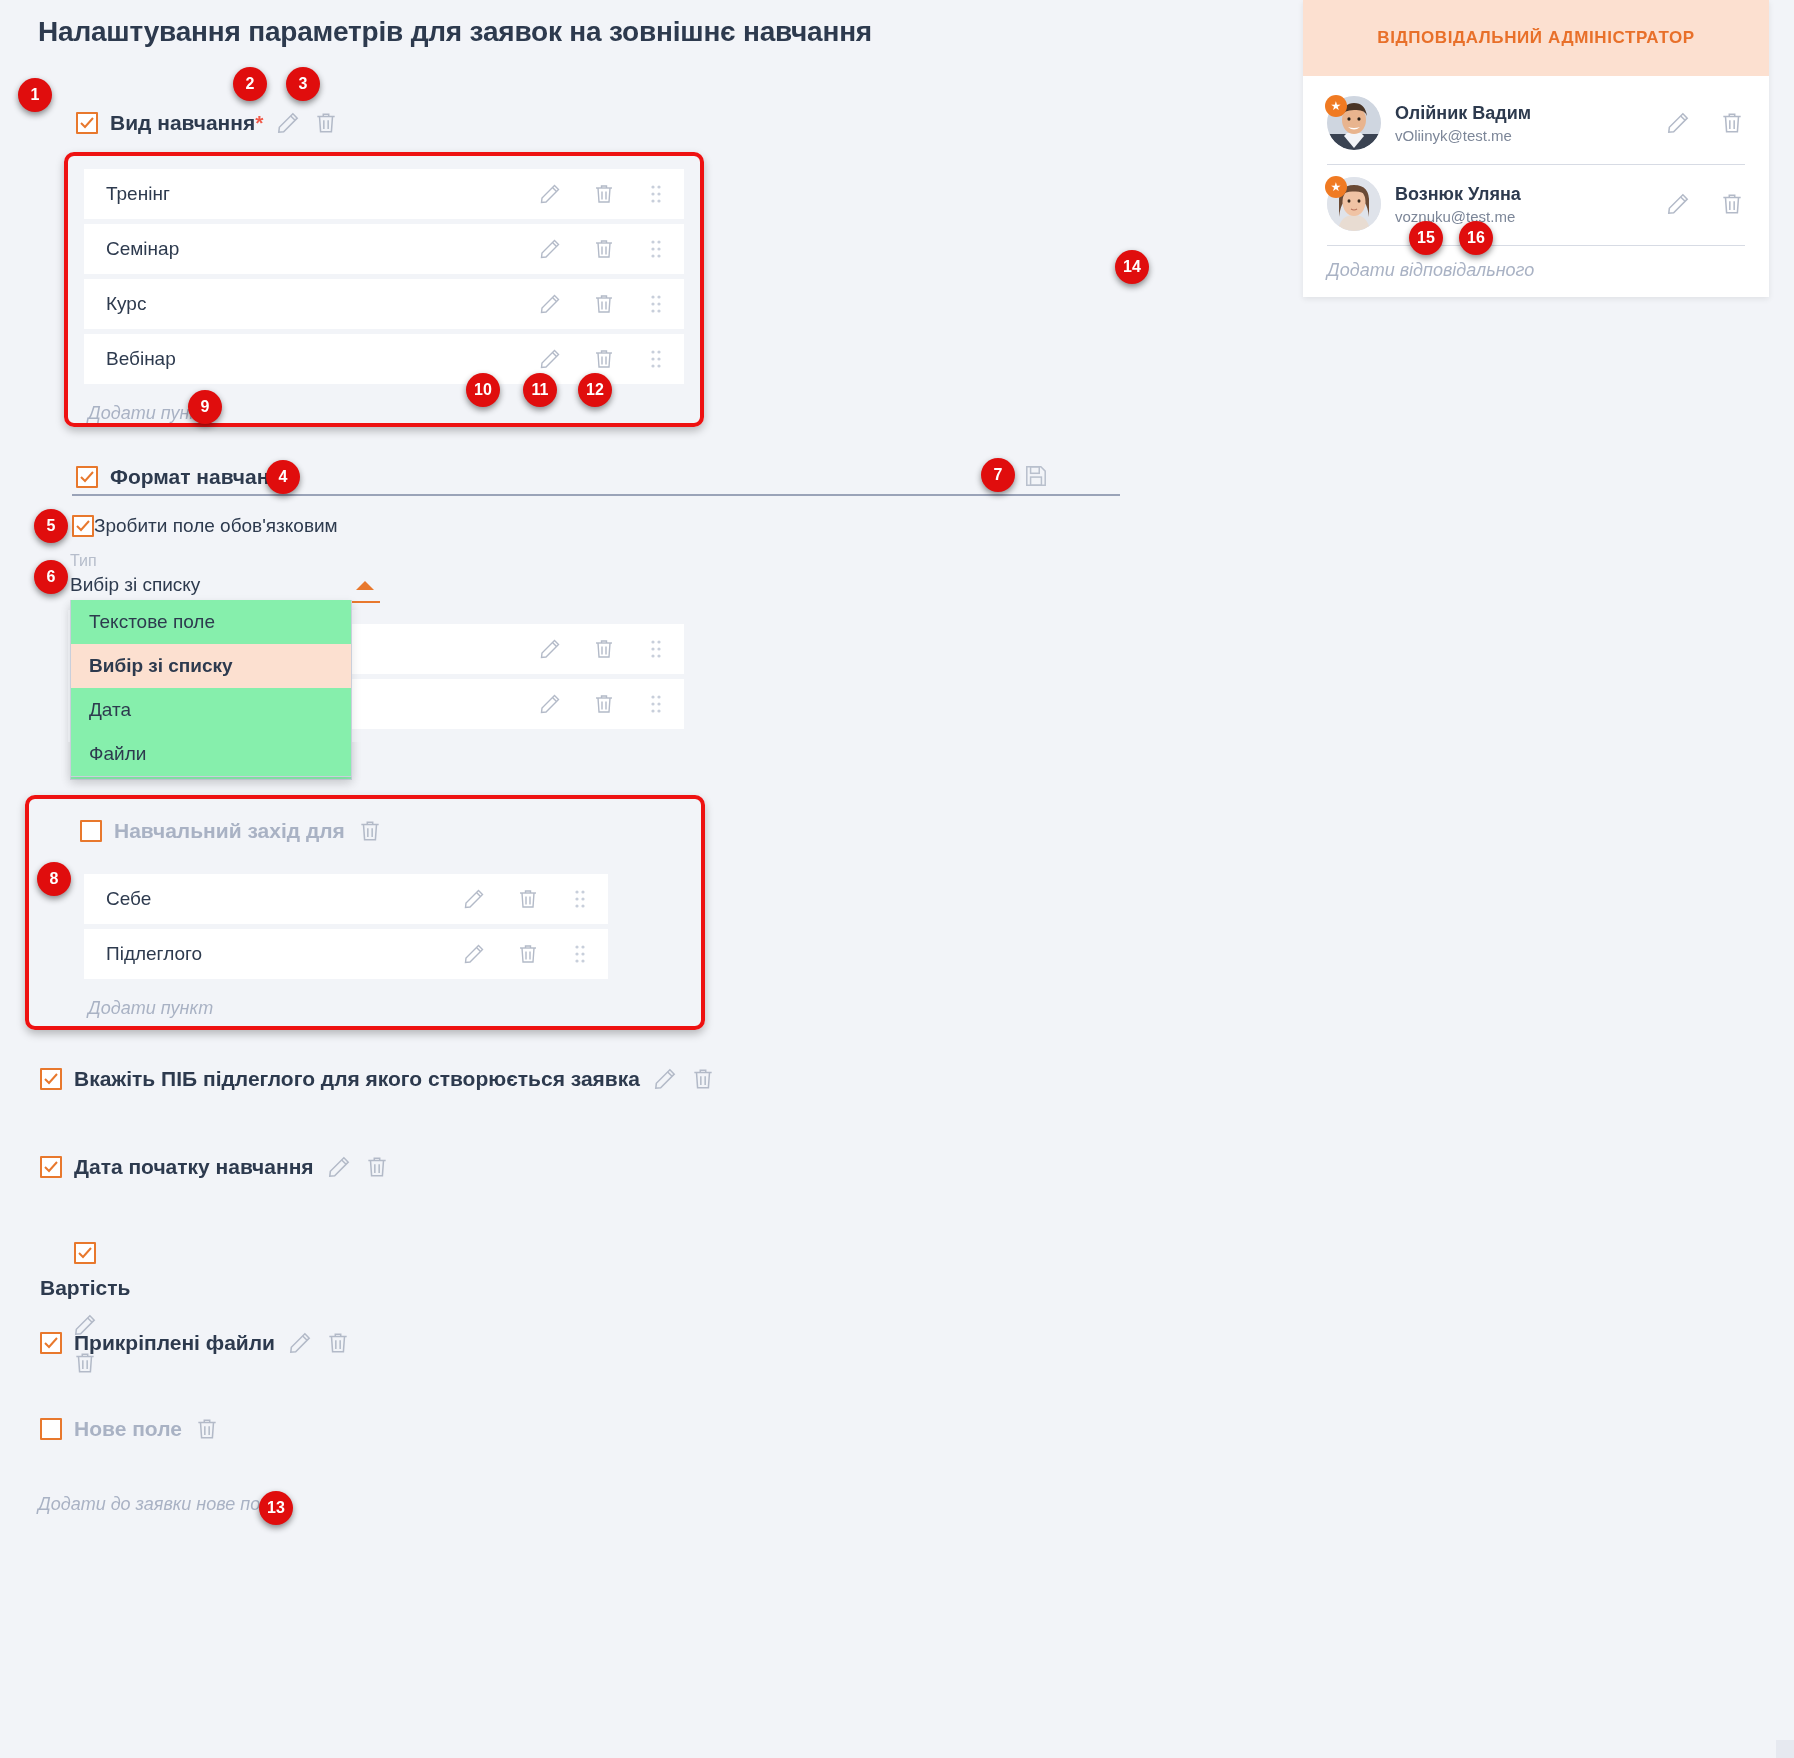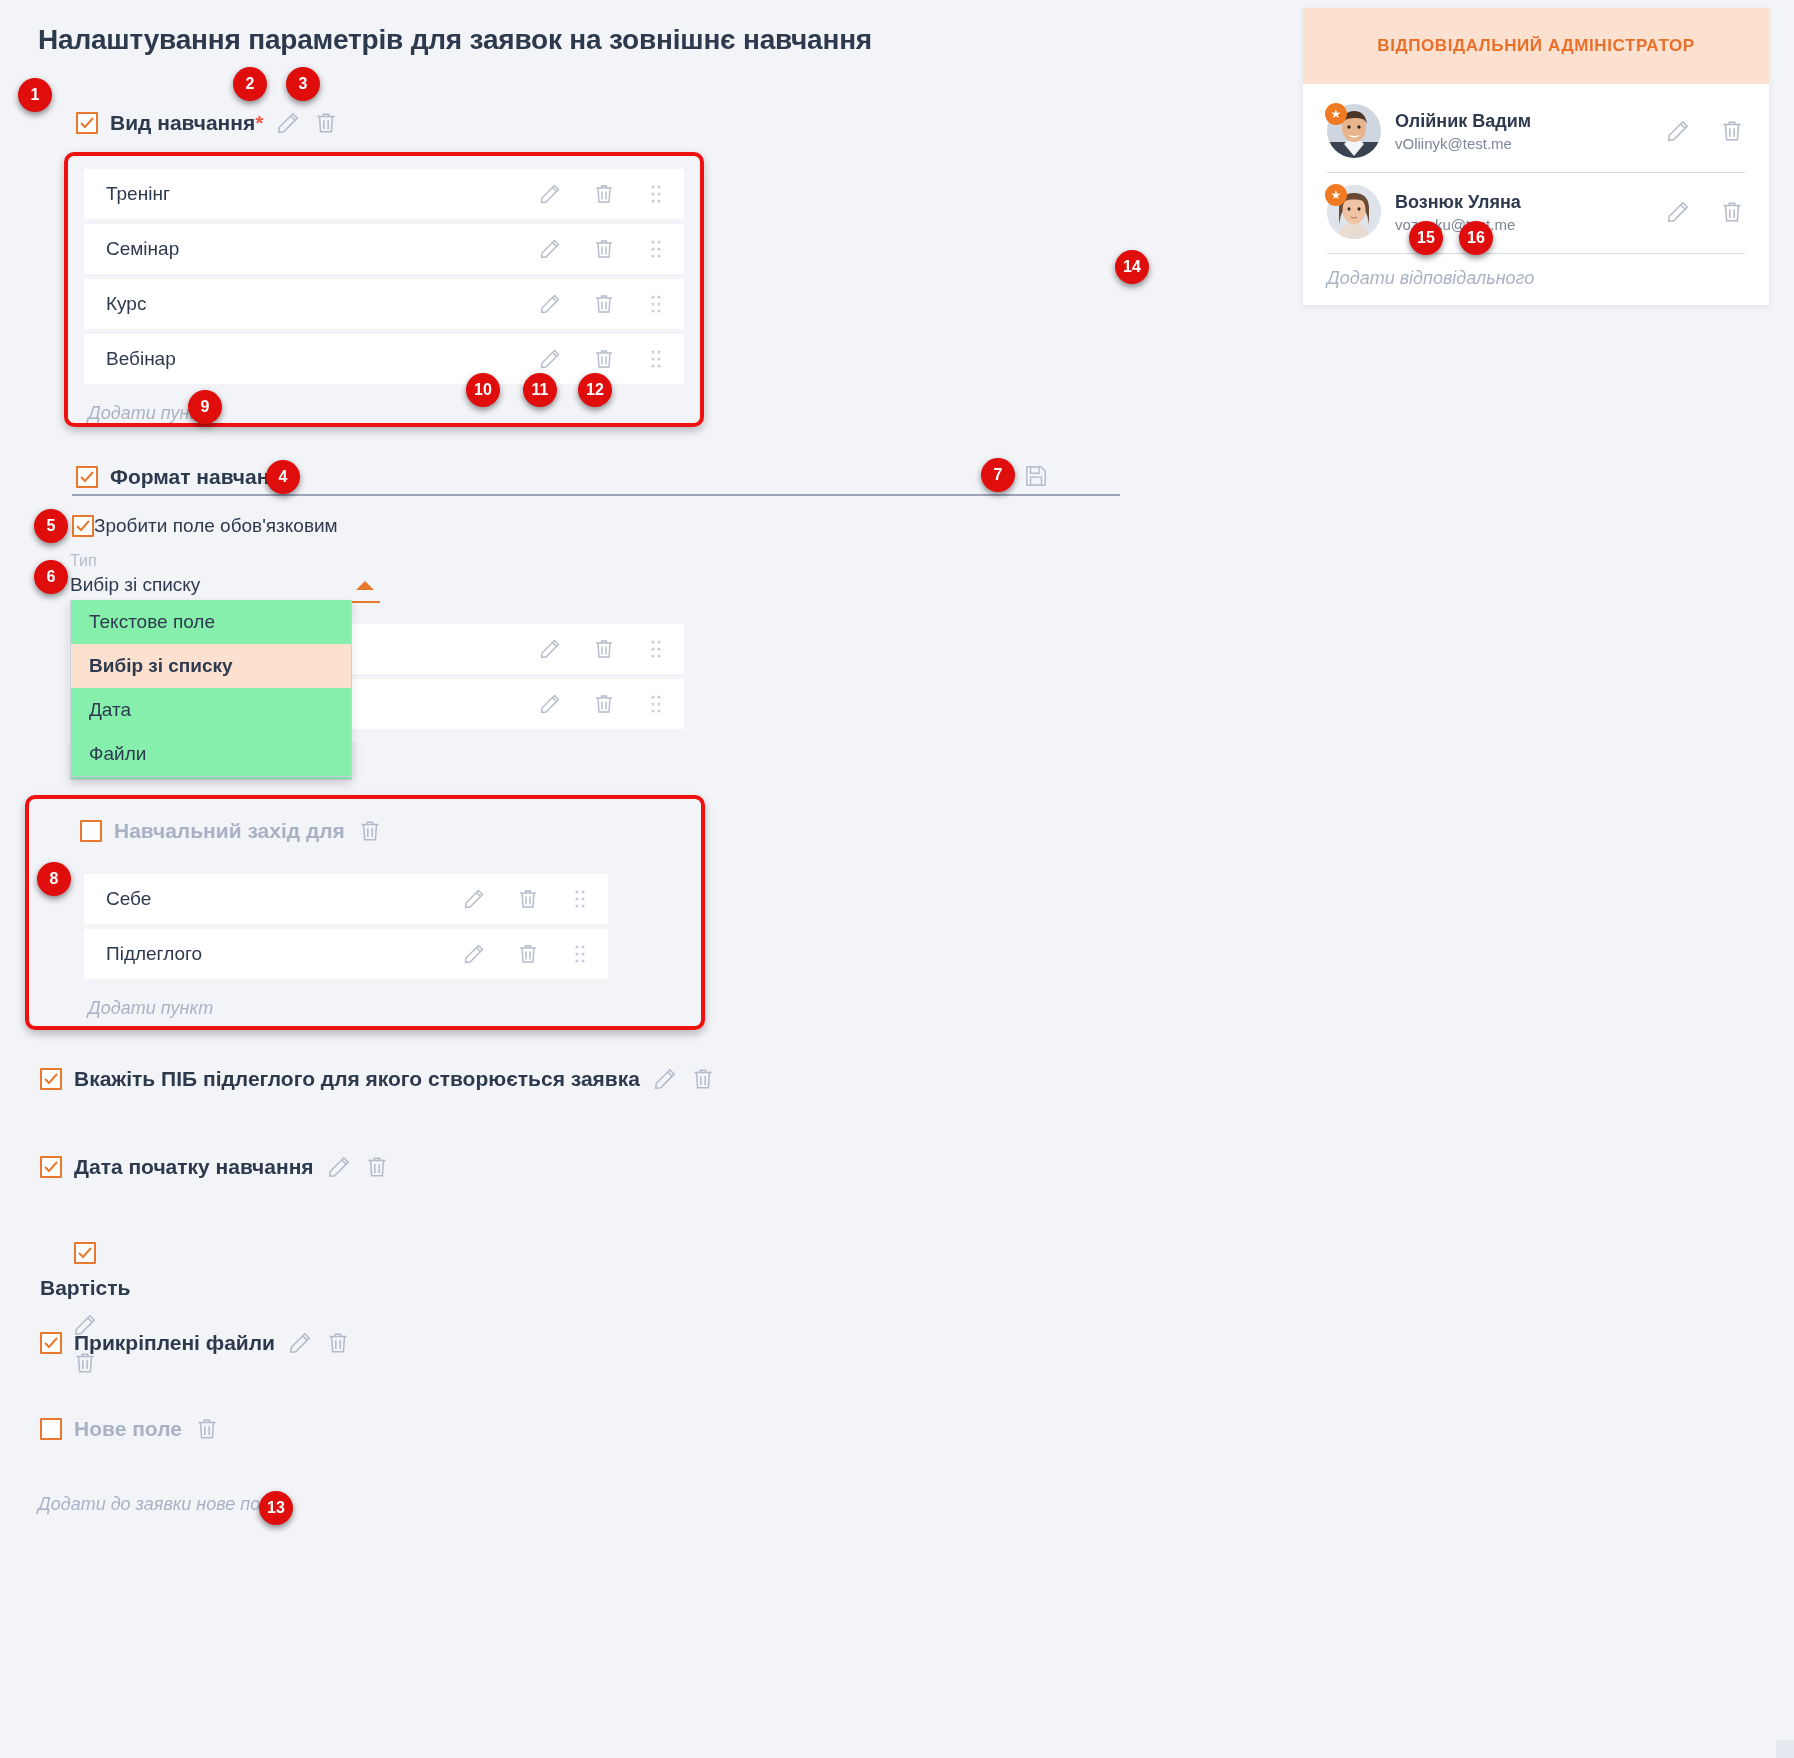--- a/index.html
+++ b/index.html
@@ -13,21 +13,21 @@
   #root {
     position: relative;
     width: 1794px;
     height: 1758px;
     background: #f2f4f8;
   }
 
   
   .page-title {
     position: absolute;
-    left: 38px; top: 24px;
+    left: 38px; top: 16px;
     font-size: 28px;
     font-weight: bold;
     color: #2d3a4e;
     letter-spacing: -0.2px;
     white-space: nowrap;
   }
 
   
   .cbox {
     width: 22px; height: 22px;
@@ -178,21 +178,21 @@
     color: #2d3a4e;
   }
   .dd-opt.selected {
     background: #fce0d0;
     font-weight: bold;
   }
 
   
   .admin-panel {
     position: absolute;
-    left: 1303px; top: 8px;
+    left: 1303px; top: 0;
     width: 466px;
     background: #ffffff;
     box-shadow: 0 2px 6px rgba(0,0,0,0.08);
   }
   .admin-head {
     background: #fce0d0;
     height: 76px;
     display: flex;
     align-items: center;
     justify-content: center;

